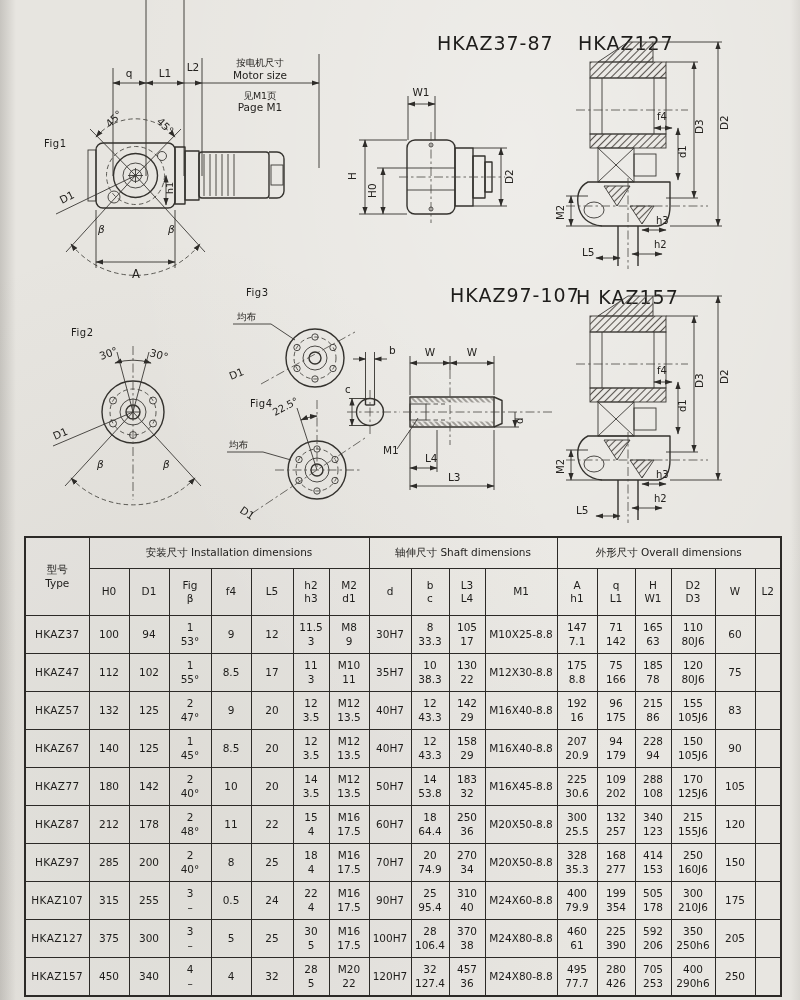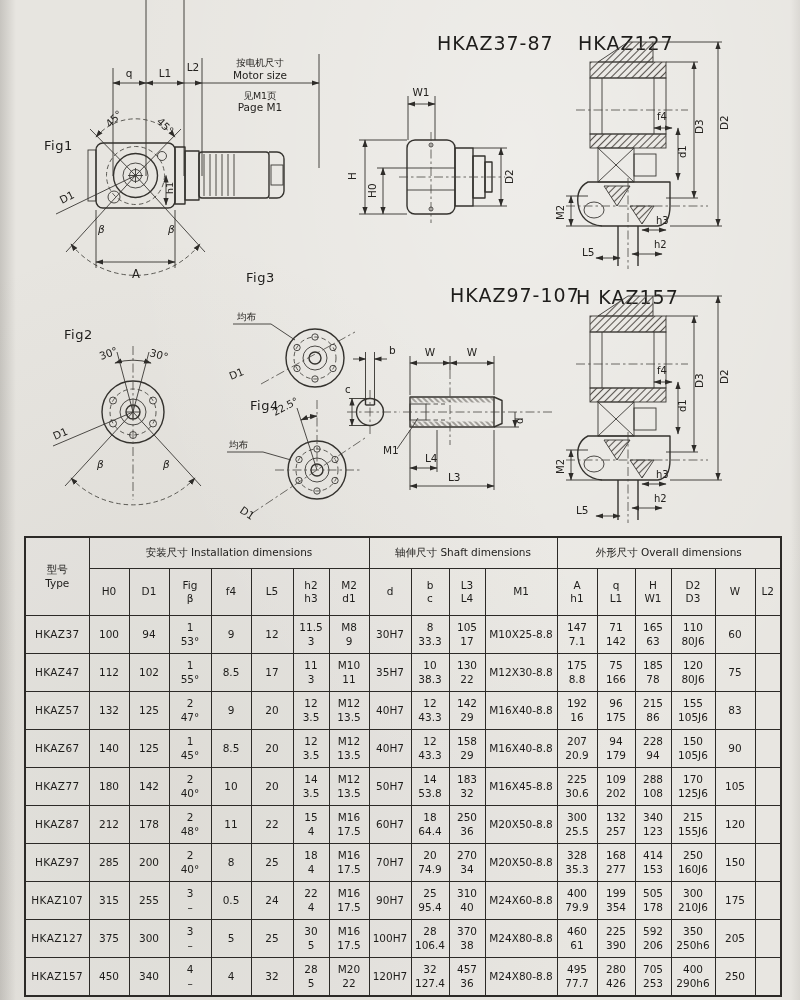--- a/index.html
+++ b/index.html
@@ -15,21 +15,21 @@
   svg text{fill:#24221f;font-size:10.5px;font-family:"DejaVu Sans",sans-serif}
   svg text.cn{font-size:9.5px}
   svg text.it{font-style:italic}
   .ln{stroke:#34322e;stroke-width:1.4;fill:none;stroke-linejoin:round}
   .tn{stroke:#3a3834;stroke-width:.9;fill:none}
   .dim{stroke:#34322e;stroke-width:.9;fill:none}
   .cl{stroke:#4a4843;stroke-width:.8;fill:none;stroke-dasharray:9 3 2.5 3}
   .dsh{stroke:#4a4843;stroke-width:.9;fill:none;stroke-dasharray:4.5 3}
   .hatch{fill:url(#hx);stroke:#3a3834;stroke-width:.9}
   .ttl{position:absolute;font-size:19px;letter-spacing:1px;color:#1e1d1b}
-  .figl{position:absolute;font-size:13px;letter-spacing:.5px;color:#1e1d1b}
+  .figl{position:absolute;font-size:10px;letter-spacing:.5px;color:#1e1d1b}
   .tblwrap{position:absolute;left:24px;top:536px}
   table{border-collapse:collapse;table-layout:fixed;border:2px solid #2c2a27;background:rgba(255,255,255,.06)}
   td{border:1px solid #2c2a27;text-align:center;vertical-align:middle;
      font-size:10.5px;color:#1d1c1a;padding:0;line-height:1.25;overflow:hidden}
   .ghead td{height:30px}
   .shead td{height:46px}
   tbody td{height:37px}
   .typec{letter-spacing:.4px}
 </style>
 </head>
@@ -219,21 +219,21 @@
     <g>
       <line class="dim" x1="74" y1="226" x2="104" y2="226" marker-start="url(#ar)" marker-end="url(#ar)"></line>
     </g>
     <text x="96" y="220" style="font-size:10px">h2</text>
     <g>
       <line class="dim" x1="38" y1="230" x2="62" y2="230" marker-start="url(#ar)" marker-end="url(#ar)"></line>
     </g>
     <text x="24" y="228" style="font-size:10.5px">L5</text>
   </svg>
 
-  <div class="figl" style="left:64px;top:327px">Fig2</div>
+  <div class="figl" style="left:71px;top:327px">Fig2</div>
   <svg style="left:35px;top:318px" width="185" height="192" viewBox="0 0 185 192">
     <g>
       <circle class="ln" cx="98" cy="94" r="31"></circle>
       <circle class="dsh" cx="98" cy="94" r="23"></circle>
       <circle class="tn" cx="98" cy="94" r="13"></circle>
       <circle class="ln" cx="98" cy="94" r="7"></circle>
       <line class="tn" x1="91" y1="94" x2="105" y2="94"></line>
       <line class="tn" x1="98" y1="87" x2="98" y2="101"></line>
       <circle class="tn" cx="118" cy="82.5" r="3.5"></circle>
       <circle class="tn" cx="78" cy="82.5" r="3.5"></circle>
@@ -254,21 +254,21 @@
     <g>
       <line class="cl" x1="98" y1="94" x2="98" y2="182"></line>
       <line class="tn" x1="98" y1="94" x2="30" y2="168"></line>
       <line class="tn" x1="98" y1="94" x2="166" y2="168"></line>
       <path class="dsh" d="M36,160 A 85 85 0 0 0 160,160" marker-start="url(#ar)" marker-end="url(#ar)"></path>
     </g>
     <text x="62" y="150" class="it">β</text>
     <text x="128" y="150" class="it">β</text>
   </svg>
 
-  <div class="figl" style="left:246px;top:270px">Fig3</div>
+  <div class="figl" style="left:246px;top:287px">Fig3</div>
   <svg style="left:225px;top:298px" width="135" height="112" viewBox="0 0 135 112">
     <g>
       <circle class="ln" cx="90" cy="60" r="29"></circle>
       <circle class="dsh" cx="90" cy="60" r="21"></circle>
       <circle class="tn" cx="90" cy="60" r="12"></circle>
       <circle class="ln" cx="90" cy="60" r="6"></circle>
       <circle class="tn" cx="90" cy="39" r="3.2"></circle>
       <circle class="tn" cx="108" cy="49.5" r="3.2"></circle>
       <circle class="tn" cx="108" cy="70.5" r="3.2"></circle>
       <circle class="tn" cx="90" cy="81" r="3.2"></circle>

